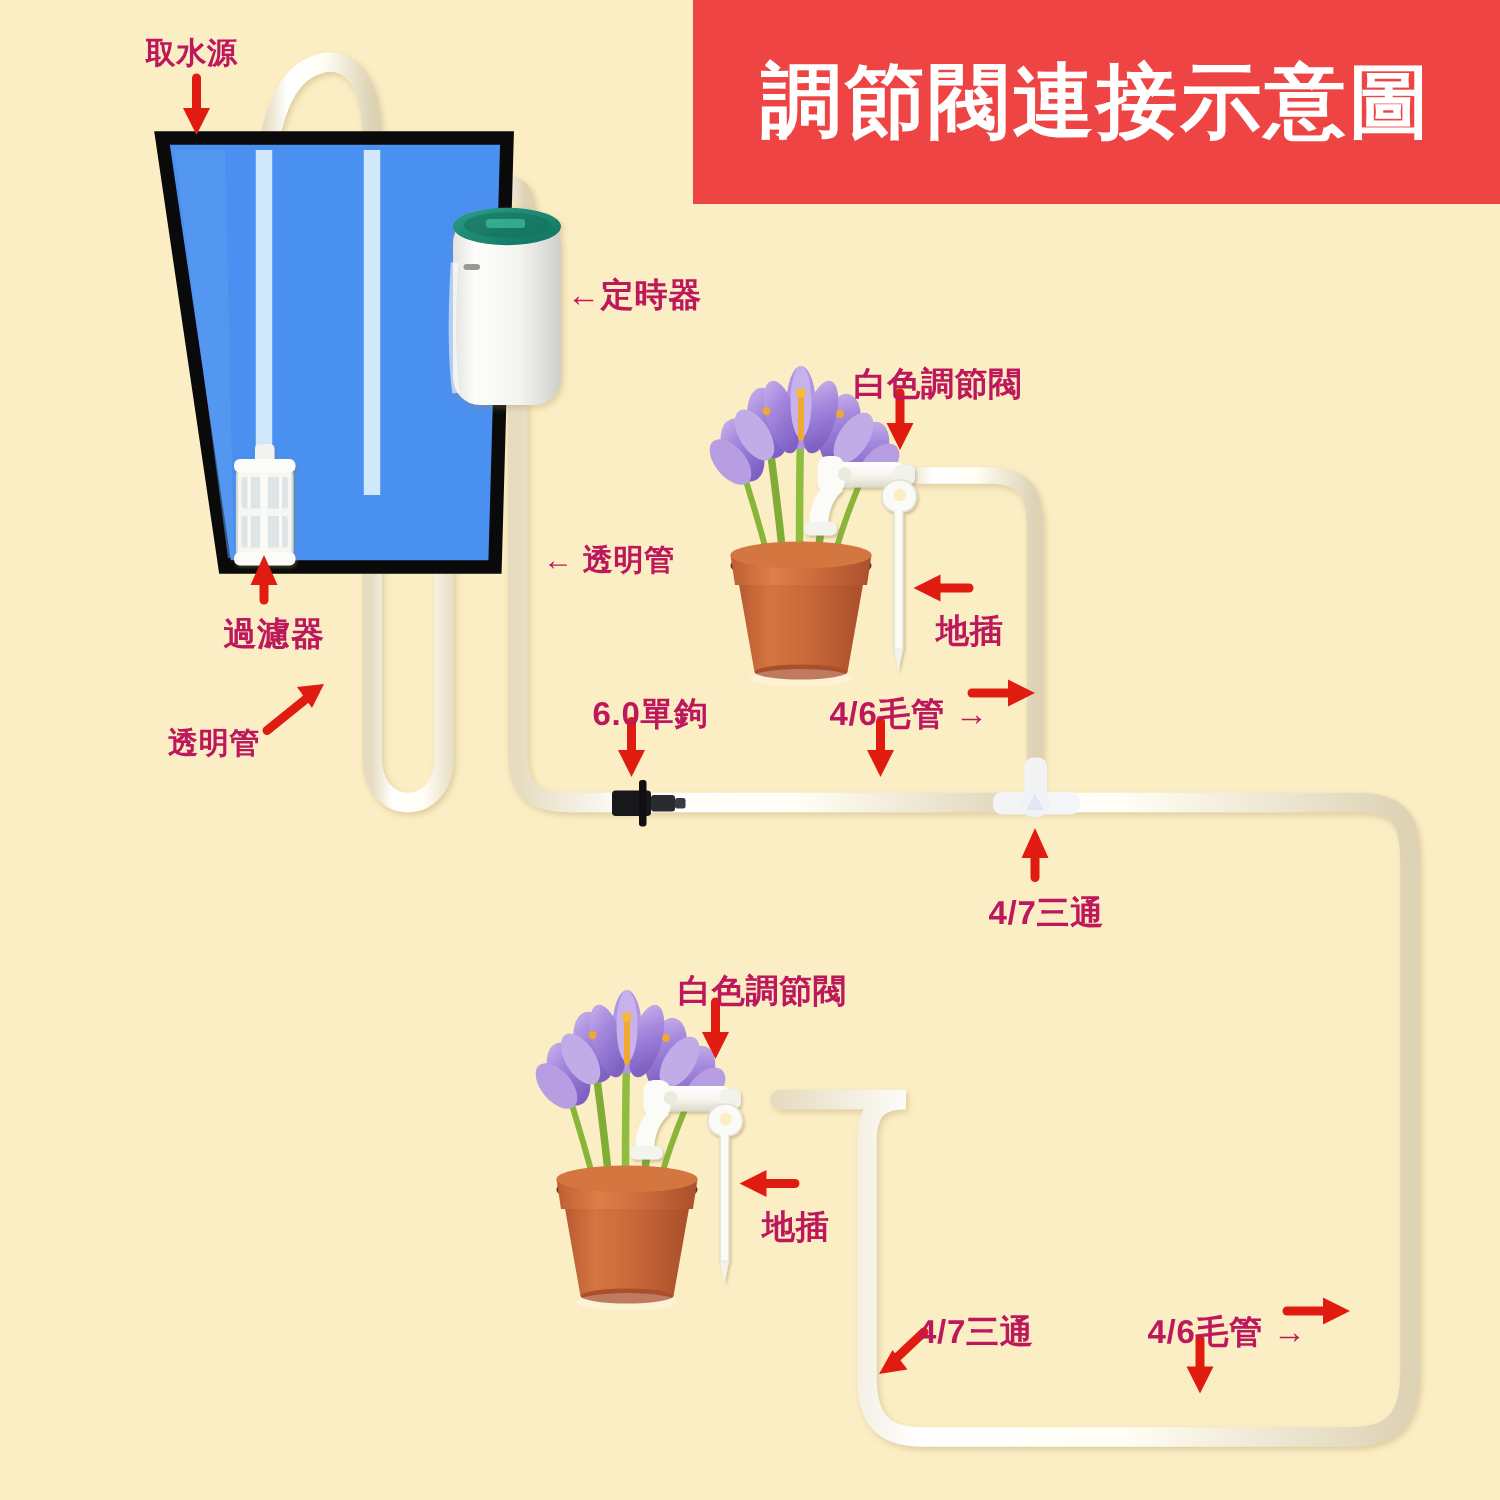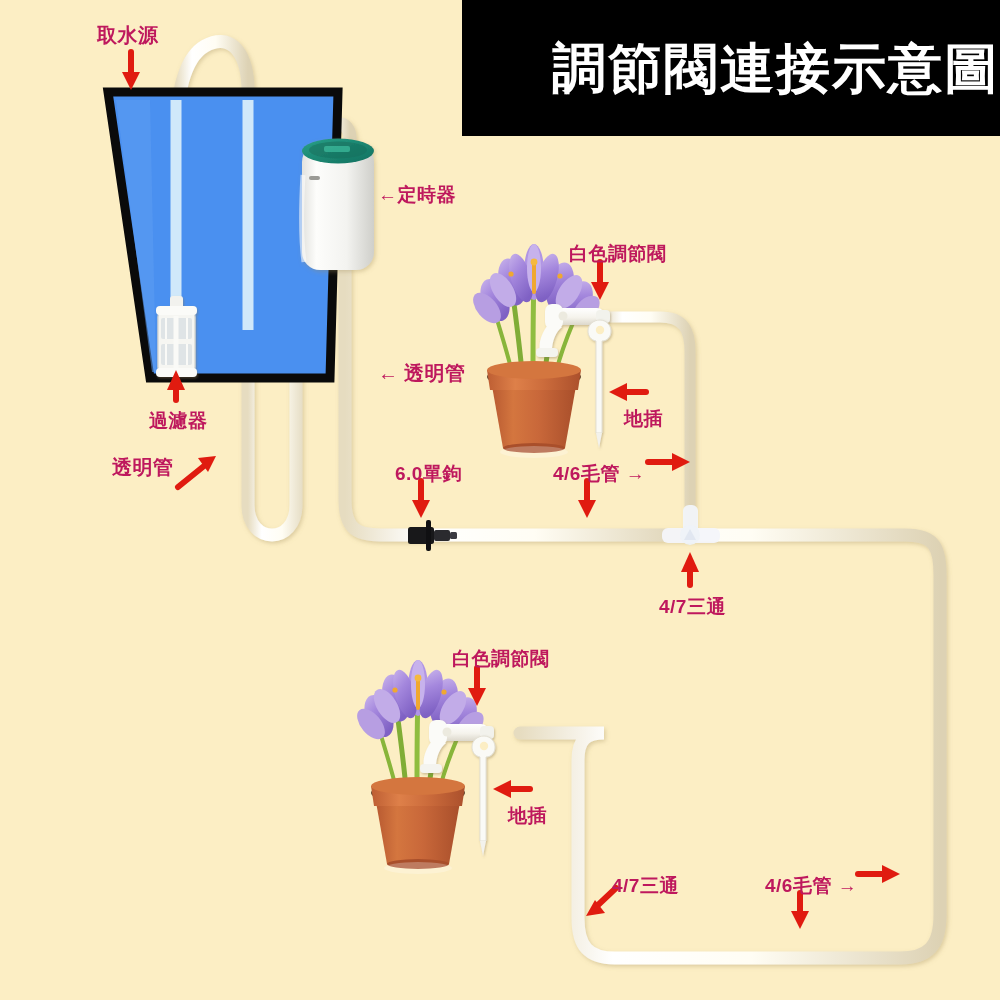--- a/index.html
+++ b/index.html
@@ -18,21 +18,21 @@
 
   .lbl {
     position: absolute;
     color: #be185d;
     font-weight: 700;
     white-space: nowrap;
     letter-spacing: 0.5px;
     font-family: "Liberation Sans", "DejaVu Sans", sans-serif;
   }
   .lbl.s20 { font-size: 20px; }
-  .lbl.s19 { font-size: 19px; }
+  .lbl.s19 { font-size: 22px; }
 
   #title-bar {
     position: absolute;
     left: 462px; top: 0px;
     width: 538px; height: 136px;
     background: #060606;
     display: flex; align-items: center; justify-content: center;
   }
   #title-text {
     color: #ffffff;
@@ -350,29 +350,29 @@
         <path d="M 800 929 L 791 911 L 809 911 Z" stroke="none"></path>
       </g>
 
       <g>
         <line x1="858" y1="874" x2="886" y2="874" stroke-width="6" stroke-linecap="round"></line>
         <path d="M 900 874 L 882 865 L 882 883 Z" stroke="none"></path>
       </g>
     </g>
   </svg>
 
-  <div id="title-bar" style="background: #000000; justify-content: flex-end;">
+  <div id="title-bar" style="background: #ef4444;">
     <span id="title-text" style="color: rgb(255, 255, 255);">調節閥連接示意圖</span>
   </div>
 
   <div class="lbl s20" style="left:97px;  top:22px;">取水源</div>
   <div class="lbl s19" style="left:378px; top:182px;">←定時器</div>
   <div class="lbl s19" style="left:149px; top:408px;">過濾器</div>
-  <div class="lbl s20" style="left:112px; top:454px;text-align:right;">透明管</div>
-  <div class="lbl s20" style="left:378px; top:360px;font-family:Liberation Serif, serif;">← 透明管</div>
+  <div class="lbl s20" style="left:112px; top:482px;text-align:right;">透明管</div>
+  <div class="lbl s20" style="left:362px; top:360px;">← 透明管</div>
   <div class="lbl s19" style="left:395px; top:461px;">6.0單鉤</div>
   <div class="lbl s19" style="left:553px; top:461px;">4/6毛管 →</div>
   <div class="lbl s19" style="left:659px; top:594px;">4/7三通</div>
   <div class="lbl s19" style="left:569px; top:241px;">白色調節閥</div>
   <div class="lbl s19" style="left:624px; top:406px;">地插</div>
   <div class="lbl s19" style="left:452px; top:646px;">白色調節閥</div>
   <div class="lbl s19" style="left:508px; top:803px;">地插</div>
   <div class="lbl s19" style="left:612px; top:873px;">4/7三通</div>
   <div class="lbl s19" style="left:765px; top:873px;">4/6毛管 →</div>
 

